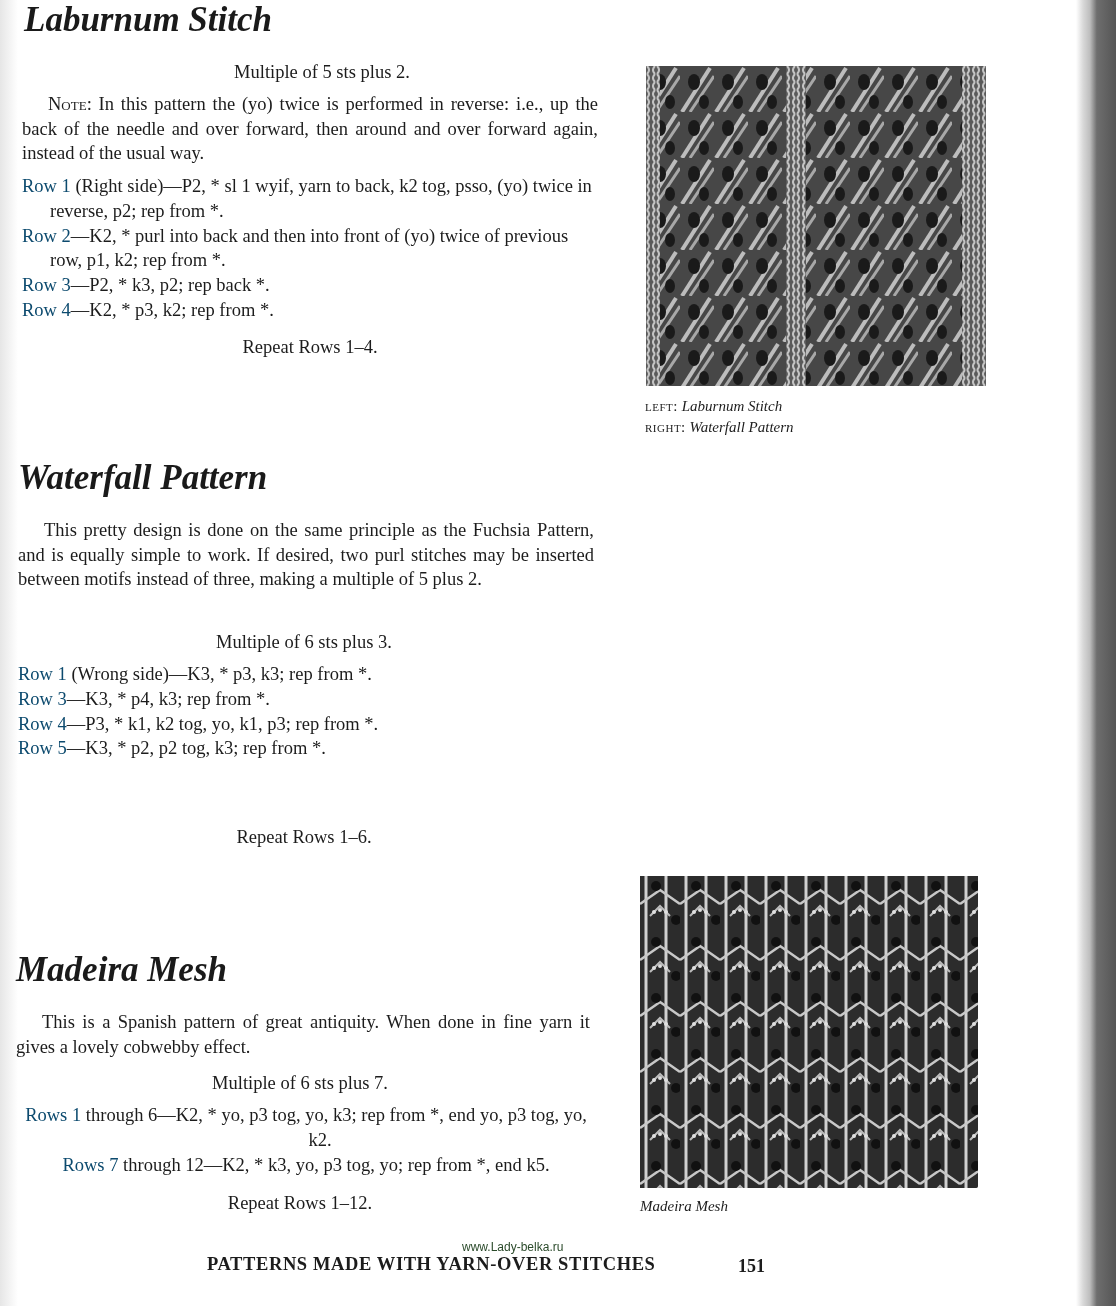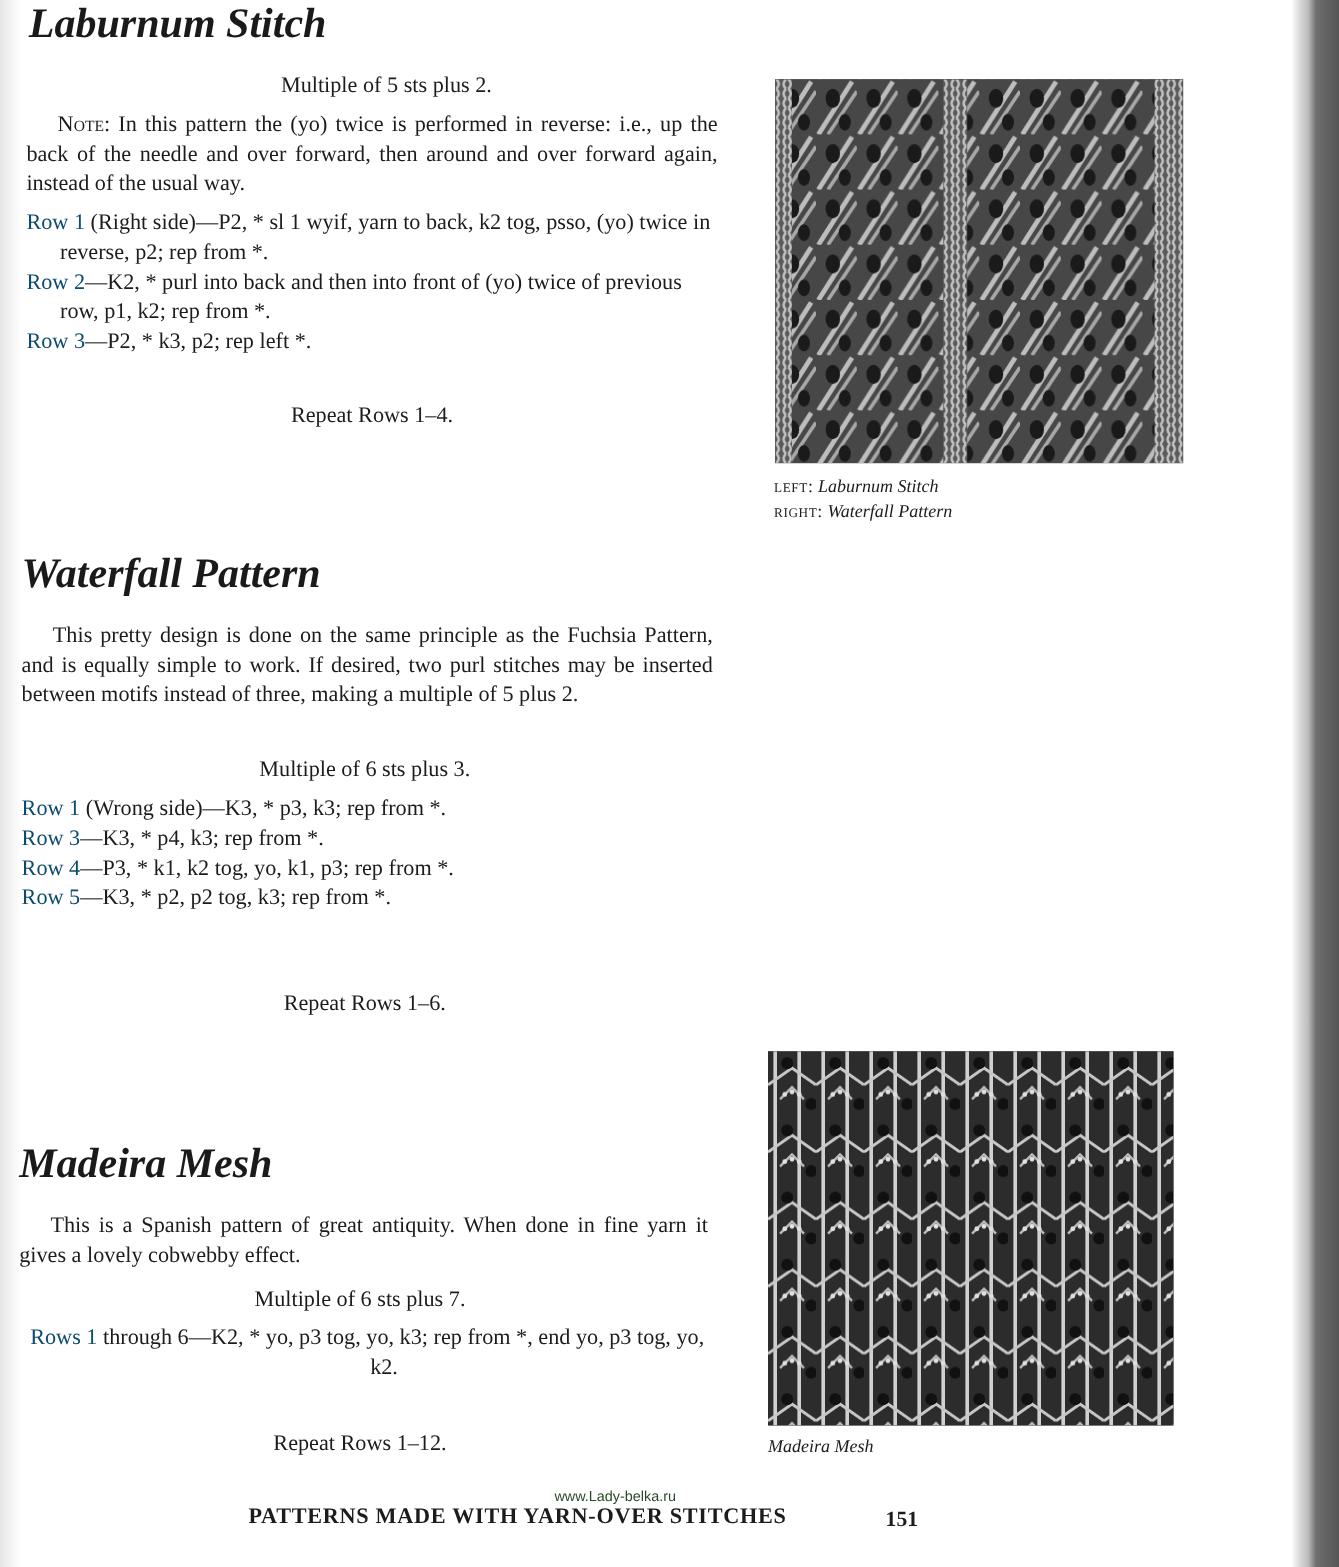--- a/index.html
+++ b/index.html
@@ -50,21 +50,22 @@
 
 <h2 class="heading abs" style="left:24px; top:0px;">Laburnum Stitch</h2>
 
 <div class="centered abs" style="left:32px; top:60px; width:580px;">Multiple of 5 sts plus 2.</div>
 
 <div class="para abs" style="left:22px; top:92px; width:576px;"><span class="indent"></span><span class="note-label">Note:</span><span> In this pattern the (yo) twice is performed in reverse: i.e., up the back of the needle and over forward, then around and over forward again, instead of the usual way.</span></div>
 
 <div class="rows abs" style="left:22px; top:174px; width:580px;">
   <div class="row"><span class="label">Row 1</span><span> (Right side)—P2, * sl 1 wyif, yarn to back, k2 tog, psso, (yo) twice in reverse, p2; rep from *.</span></div>
   <div class="row"><span class="label">Row 2</span><span>—K2, * purl into back and then into front of (yo) twice of previous row, p1, k2; rep from *.</span></div>
-  <div class="row"><span class="label">Row 3</span><span>—P2, * k3, p2; rep left *.</span></div>
+  <div class="row"><span class="label">Row 3</span><span>—P2, * k3, p2; rep back *.</span></div>
+  <div class="row"><span class="label">Row 4</span><span>—K2, * p3, k2; rep from *.</span></div>
 </div>
 
 <div class="centered abs" style="left:20px; top:335px; width:580px;">Repeat Rows 1–4.</div>
 
 <div class="swatch" style="left:646px; top:66px; width:340px; height:320px;">
   <svg width="340" height="320">
     <defs>
       <pattern id="laburnum" width="34" height="46" patternUnits="userSpaceOnUse">
         <rect width="34" height="46" fill="#474747"></rect>
         <path d="M2 46 L30 2" stroke="#bdbdbd" stroke-width="4" fill="none"></path>
@@ -105,20 +106,21 @@
 <div class="centered abs" style="left:14px; top:825px; width:580px;">Repeat Rows 1–6.</div>
 
 <h2 class="heading abs" style="left:16px; top:950px;">Madeira Mesh</h2>
 
 <div class="para abs" style="left:16px; top:1010px; width:574px;"><span class="indent"></span><span>This is a Spanish pattern of great antiquity. When done in fine yarn it gives a lovely cobwebby effect.</span></div>
 
 <div class="centered abs" style="left:10px; top:1071px; width:580px;">Multiple of 6 sts plus 7.</div>
 
 <div class="rows abs" style="left:16px; top:1103px; width:580px;text-align:center;">
   <div class="row"><span class="label">Rows 1</span><span> through 6—K2, * yo, p3 tog, yo, k3; rep from *, end yo, p3 tog, yo, k2.</span></div>
+  <div class="row"><span class="label">Rows 7</span><span> through 12—K2, * k3, yo, p3 tog, yo; rep from *, end k5.</span></div>
 </div>
 
 <div class="centered abs" style="left:10px; top:1191px; width:580px;">Repeat Rows 1–12.</div>
 
 <div class="swatch" style="left:640px; top:876px; width:338px; height:312px;">
   <svg width="338" height="312">
     <defs>
       <pattern id="mesh" width="40" height="56" patternUnits="userSpaceOnUse">
         <rect width="40" height="56" fill="#2c2c2c"></rect>
         <path d="M6 0 L6 56 M26 0 L26 56" stroke="#d0d0d0" stroke-width="3" fill="none"></path>

